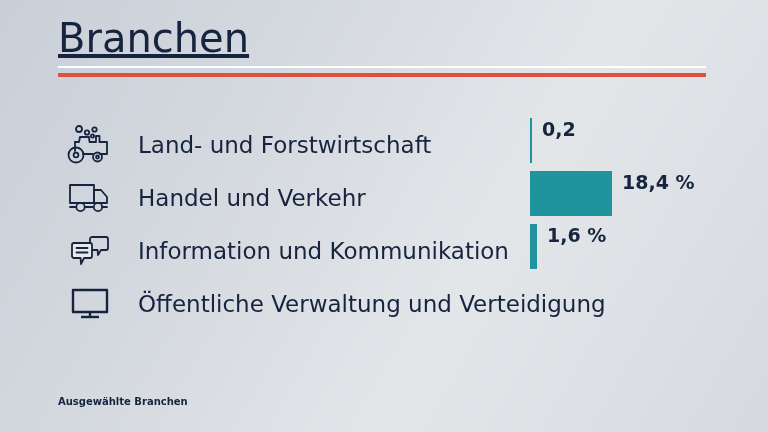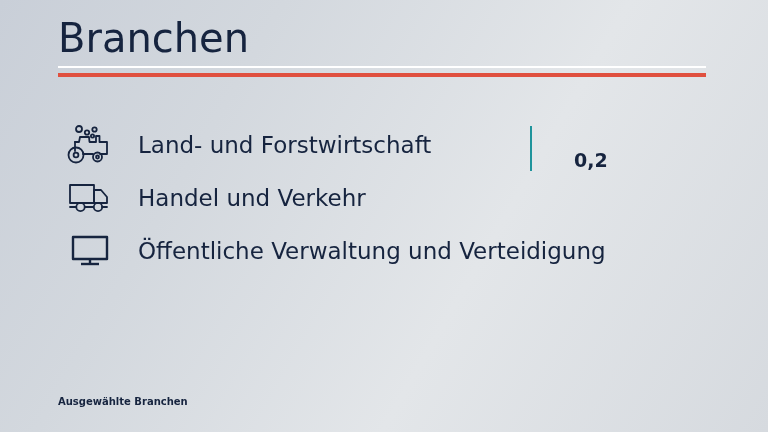--- a/index.html
+++ b/index.html
@@ -28,20 +28,21 @@
     width: 648px;
   }
   .title {
     font-family: "DejaVu Sans", sans-serif;
     font-size: 40px;
     line-height: 48px;
     font-weight: 400;
     color: #16243f;
     letter-spacing: 0px;
     white-space: nowrap;
+    text-decoration: underline;
   }
   .rule-white {
     margin-top: 4px;
     height: 2px;
     background: #ffffff;
     width: 648px;
   }
   .subtitle {
     margin-top: 6px;
     font-family: "DejaVu Sans", sans-serif;
@@ -93,22 +94,21 @@
     font-size: 23px;
     color: #16243f;
     white-space: nowrap;
   }
   .bar-zone {
     position: absolute;
     left: 530px;
     top: 0;
     height: 53px;
     display: flex;
-    align-items: flex-end;
-    gap: 32px;
+    align-items: flex-start;
   }
   .bar {
     height: 45px;
     background: #1f949c;
     flex: 0 0 auto;
   }
   .value {
     margin-left: 10px;
     font-family: "DejaVu Sans", sans-serif;
     font-size: 19px;
@@ -181,22 +181,41 @@
           <rect x="2" y="4" width="24" height="18" stroke-linejoin="round"></rect>
           <path d="M26 9 L33 9 L39 16 L39 22 L26 22 Z" stroke-linejoin="round"></path>
           <path d="M2 26 L8 26" stroke-linecap="round"></path>
           <path d="M17 26 L25 26" stroke-linecap="round"></path>
           <path d="M34 26 L39 26" stroke-linecap="round"></path>
           <circle cx="12.5" cy="26" r="4.2"></circle>
           <circle cx="30" cy="26" r="4.2"></circle>
         </svg>
       </div>
       <div class="label">Handel und Verkehr</div>
-    </div>
-
+      <div class="bar-zone">
+        <div class="bar" style="width: 82px; background: rgb(31, 148, 156);"></div>
+        <div class="value">18,4 %</div>
+      </div>
+    </div>
+
+    <div class="row">
+      <div class="icon-cell">
+        <svg width="44" height="34" viewBox="0 0 44 34" fill="none" stroke="#16243f" stroke-width="1.8">
+          <path d="M24 3 H38 a2 2 0 0 1 2 2 V14 a2 2 0 0 1 -2 2 H33 L30 21 L29.6 16 H24 a2 2 0 0 1 -2 -2 V5 a2 2 0 0 1 2 -2 Z" stroke-linejoin="round" fill="none"></path>
+          <path d="M6 9 H22 a2 2 0 0 1 2 2 V22 a2 2 0 0 1 -2 2 H16 L13 30 L12.6 24 H6 a2 2 0 0 1 -2 -2 V11 a2 2 0 0 1 2 -2 Z" stroke-linejoin="round" fill="#e6e9ec"></path>
+          <path d="M8.5 14 H19.5" stroke-linecap="round"></path>
+          <path d="M8.5 18.5 H19.5" stroke-linecap="round"></path>
+        </svg>
+      </div>
+      <div class="label">Information und Kommunikation</div>
+      <div class="bar-zone">
+        <div class="bar" style="width: 7px; background: rgb(31, 148, 156);"></div>
+        <div class="value">1,6 %</div>
+      </div>
+    </div>
 
     <div class="row">
       <div class="icon-cell">
         <svg width="44" height="34" viewBox="0 0 44 34" fill="none" stroke="#16243f" stroke-width="2.4">
           <rect x="5" y="3" width="34" height="22" stroke-linejoin="round"></rect>
           <path d="M22 25 L22 29" stroke-linecap="butt"></path>
           <path d="M13 30 L31 30" stroke-linecap="butt"></path>
         </svg>
       </div>
       <div class="label">Öffentliche Verwaltung und Verteidigung</div>

